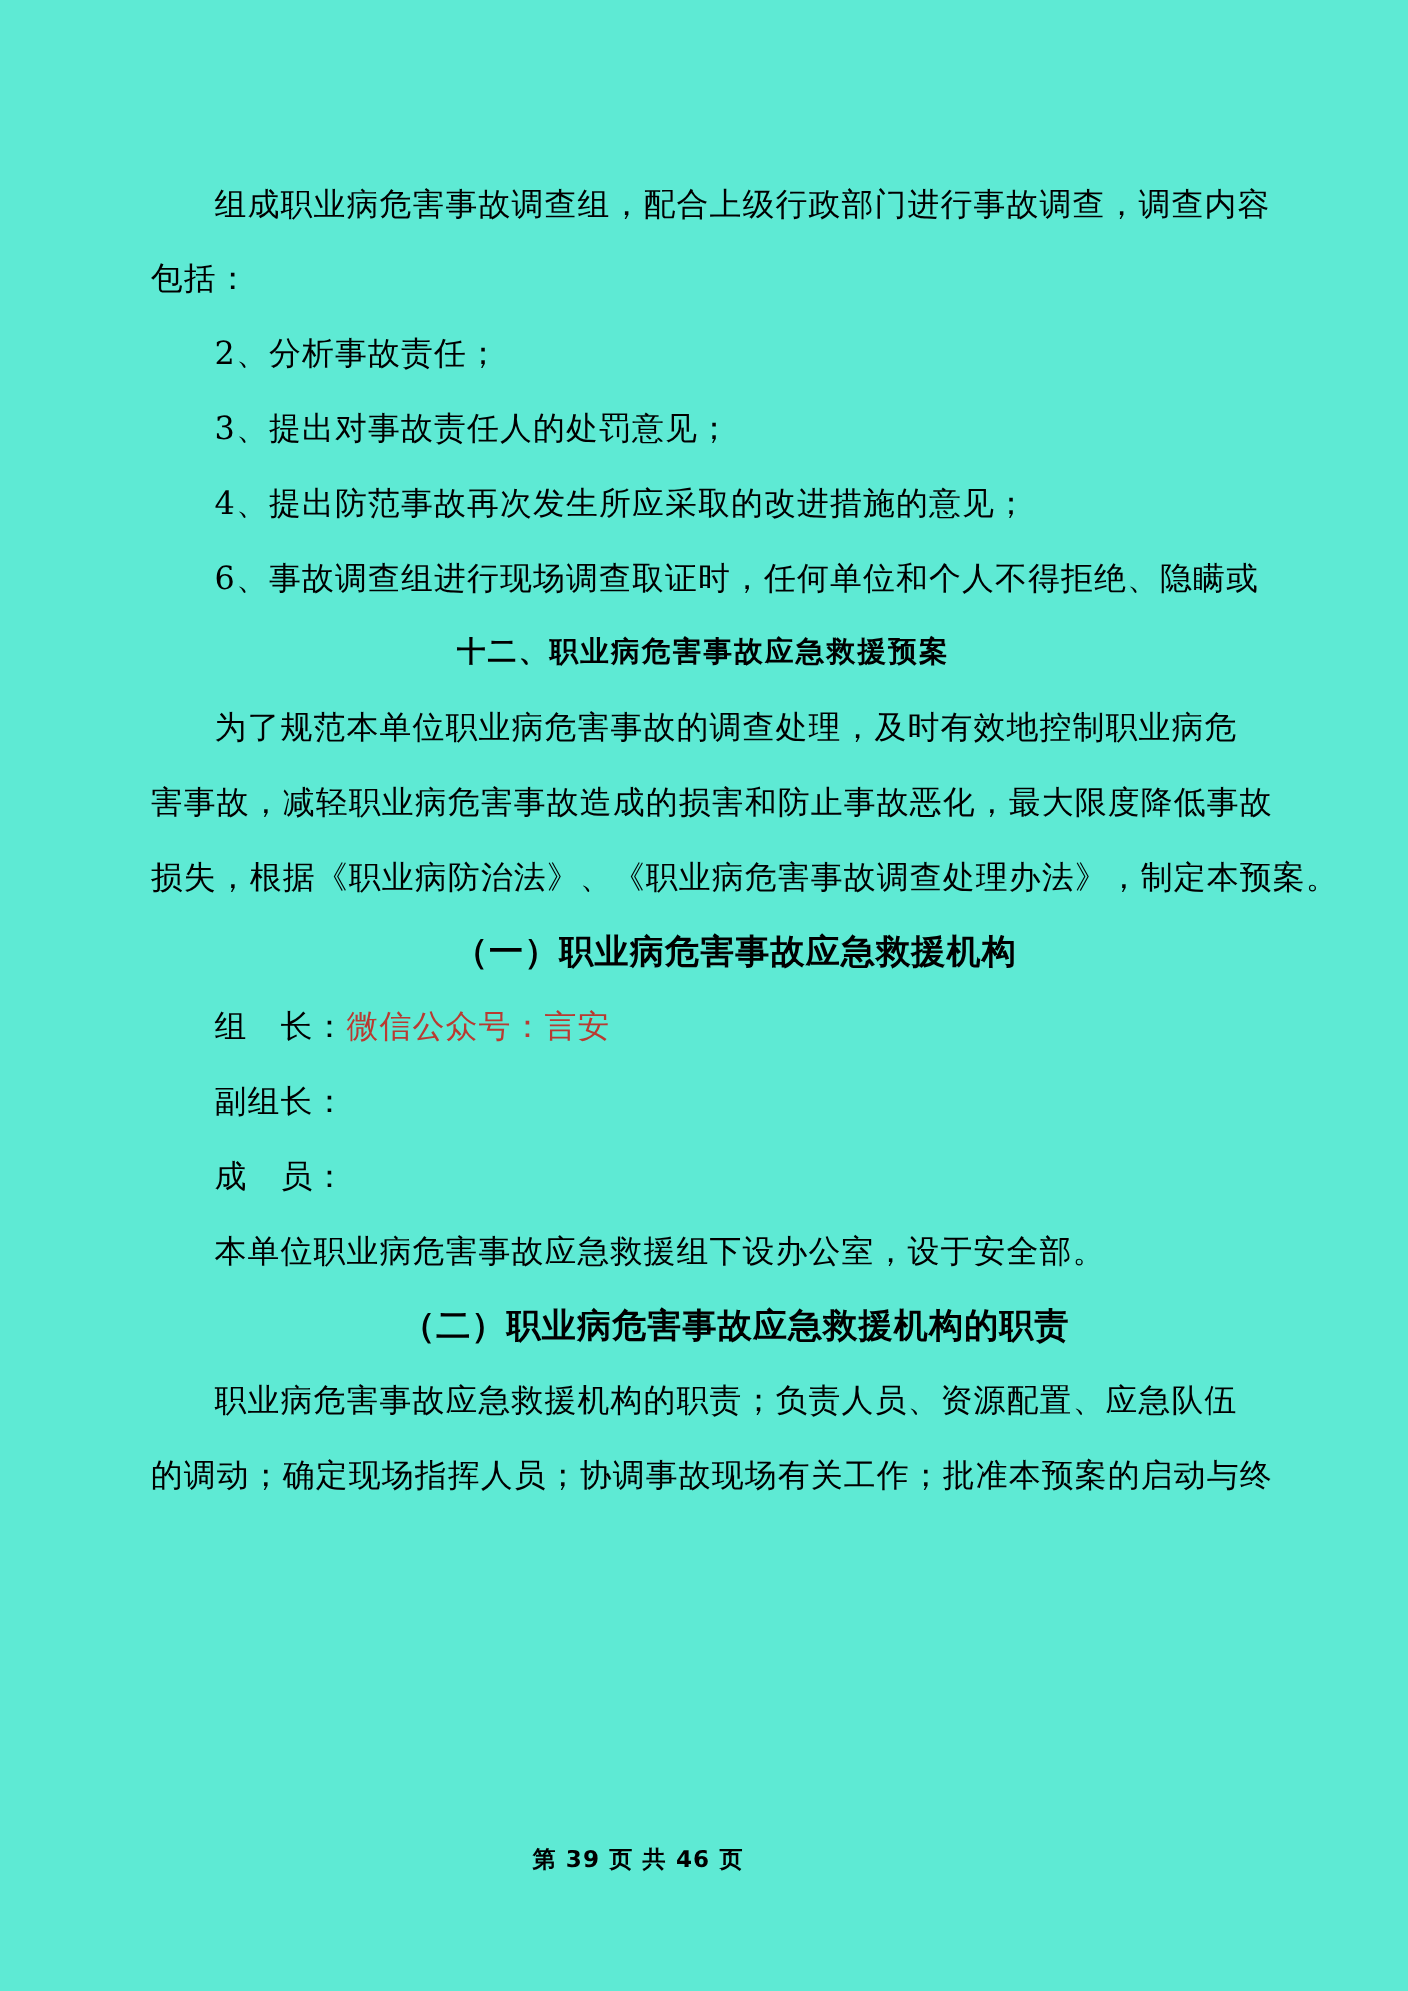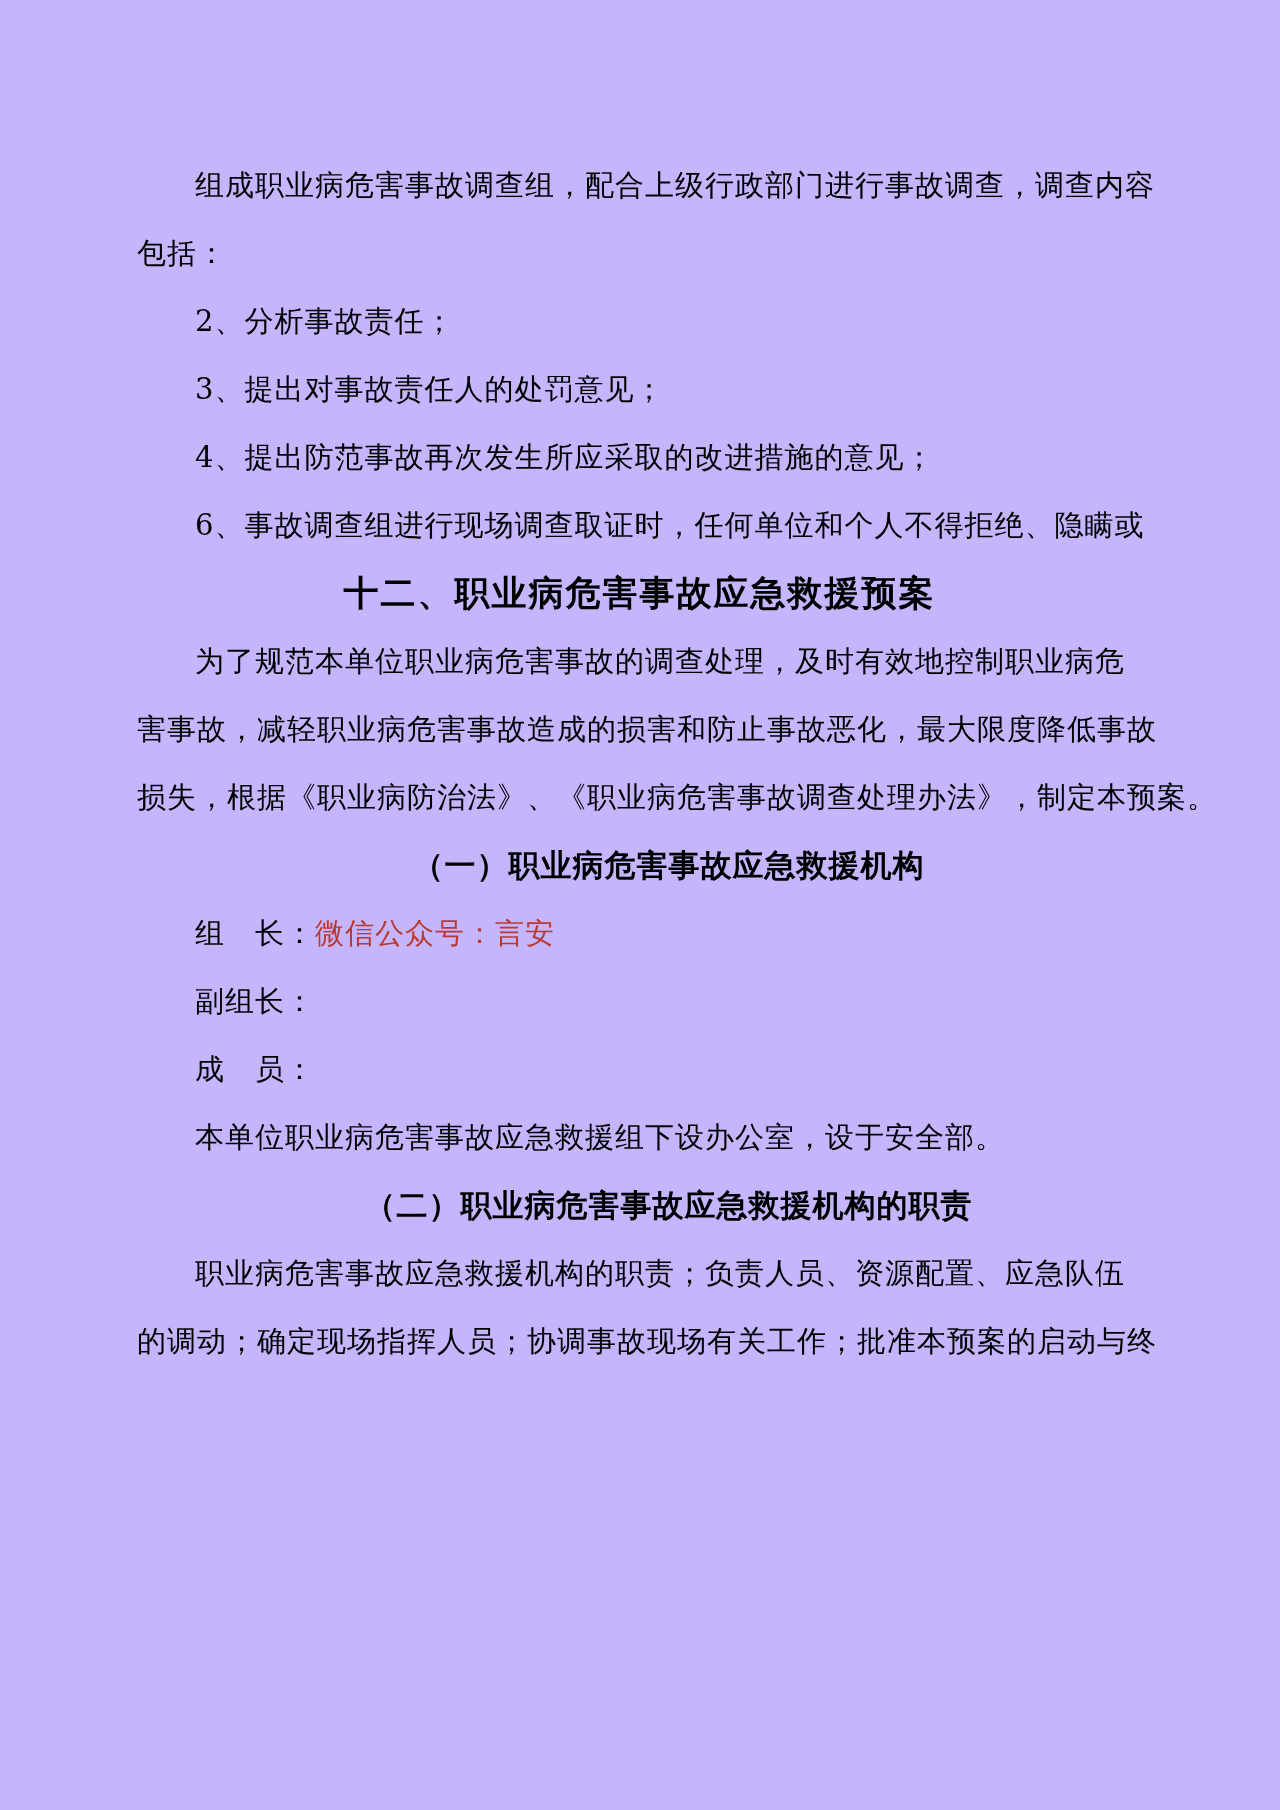--- a/index.html
+++ b/index.html
@@ -4,21 +4,21 @@
 <style>
   html, body {
     margin: 0;
     padding: 0;
     background: #ffffff;
   }
   .page {
     position: relative;
     width: 1280px;
     height: 1810px;
-    background: #c4b5fd;
+    background: #5eead4;
     overflow: hidden;
     font-family: "DejaVu Serif", "Liberation Serif", serif;
     color: #000000;
   }
   .doc {
     position: absolute;
     left: 137px;
     top: 151px;
     width: 1005px;
   }
@@ -28,21 +28,21 @@
     font-size: 29px;
     white-space: nowrap;
     letter-spacing: 1px;
   }
   .indent {
     padding-left: 58px;
   }
   .heading {
     font-family: "DejaVu Sans", "Liberation Sans", sans-serif;
     font-weight: bold;
-    font-size: 35px;
+    font-size: 26px;
     text-align: center;
     padding-left: 0;
     letter-spacing: 2px;
   }
   .sub {
     font-family: "DejaVu Sans", "Liberation Sans", sans-serif;
     font-weight: bold;
     font-size: 31px;
     letter-spacing: 1px;
     text-align: center;
@@ -80,13 +80,14 @@
     <div class="line">损失，根据《职业病防治法》、《职业病危害事故调查处理办法》，制定本预案。</div>
     <div class="line indent sub">（一）职业病危害事故应急救援机构</div>
     <div class="line indent"><span>组　长：</span><span class="red">微信公众号：言安</span></div>
     <div class="line indent">副组长：</div>
     <div class="line indent">成　员：</div>
     <div class="line indent">本单位职业病危害事故应急救援组下设办公室，设于安全部。</div>
     <div class="line indent sub">（二）职业病危害事故应急救援机构的职责</div>
     <div class="line indent">职业病危害事故应急救援机构的职责；负责人员、资源配置、应急队伍</div>
     <div class="line">的调动；确定现场指挥人员；协调事故现场有关工作；批准本预案的启动与终</div>
   </div>
+  <div class="footer">第 39 页 共 46 页</div>
 </div>
 
 </body></html>

